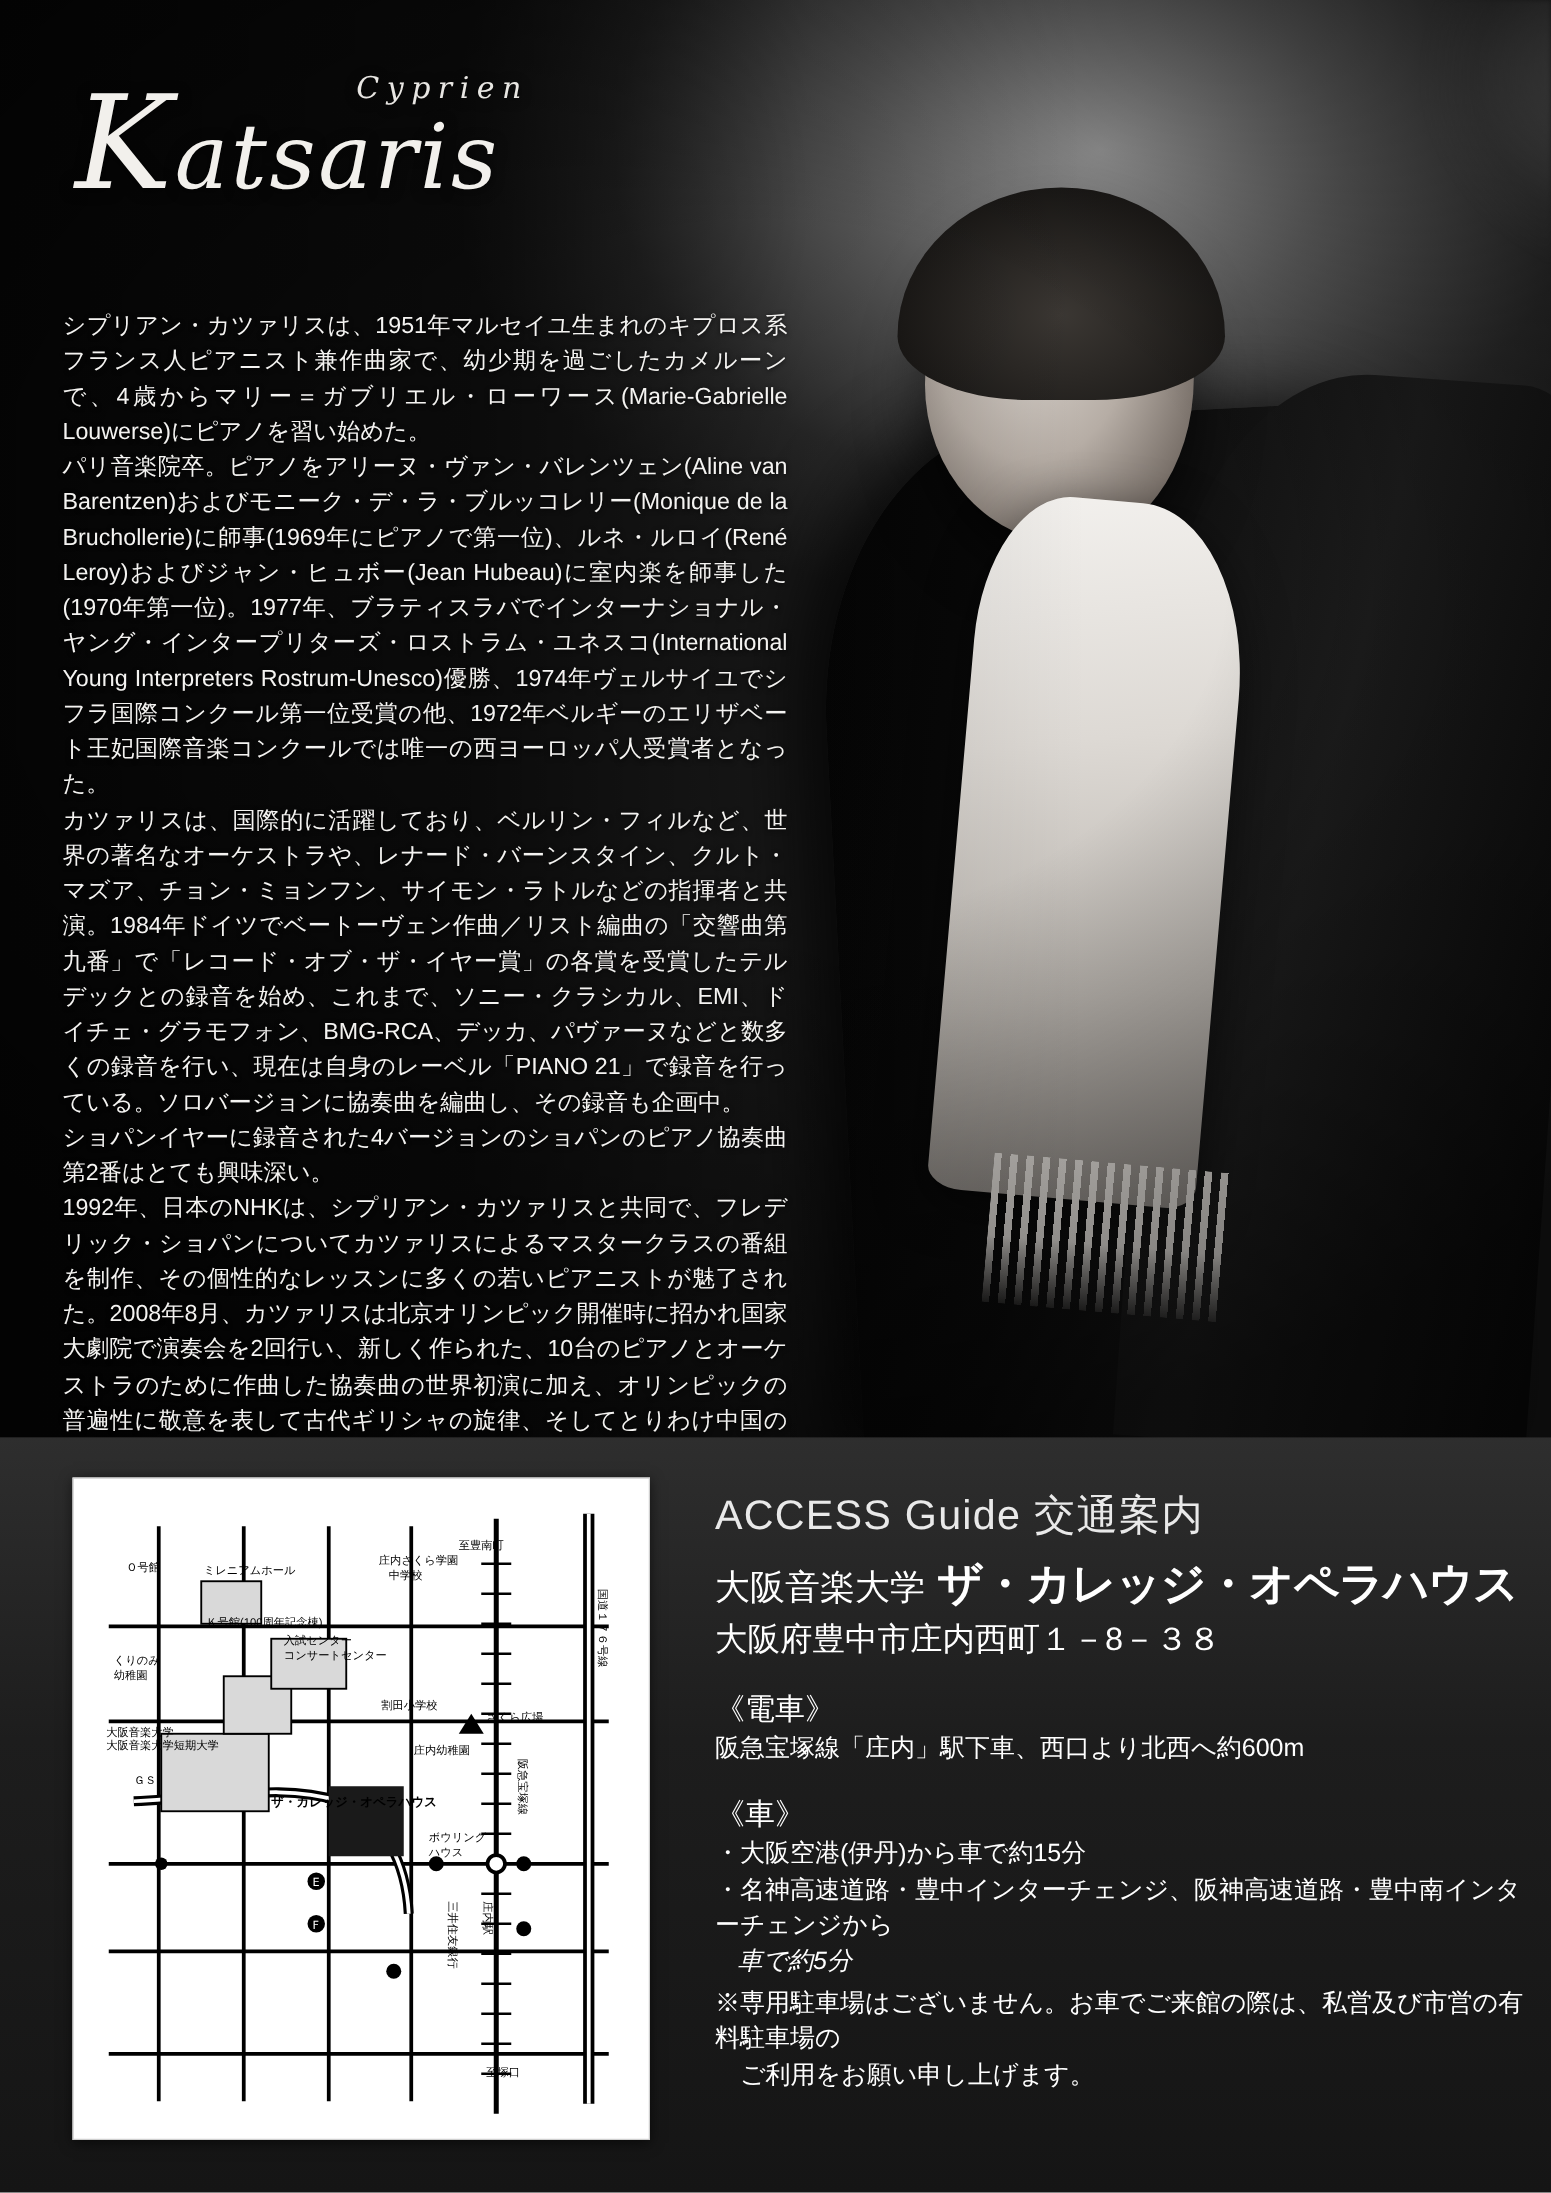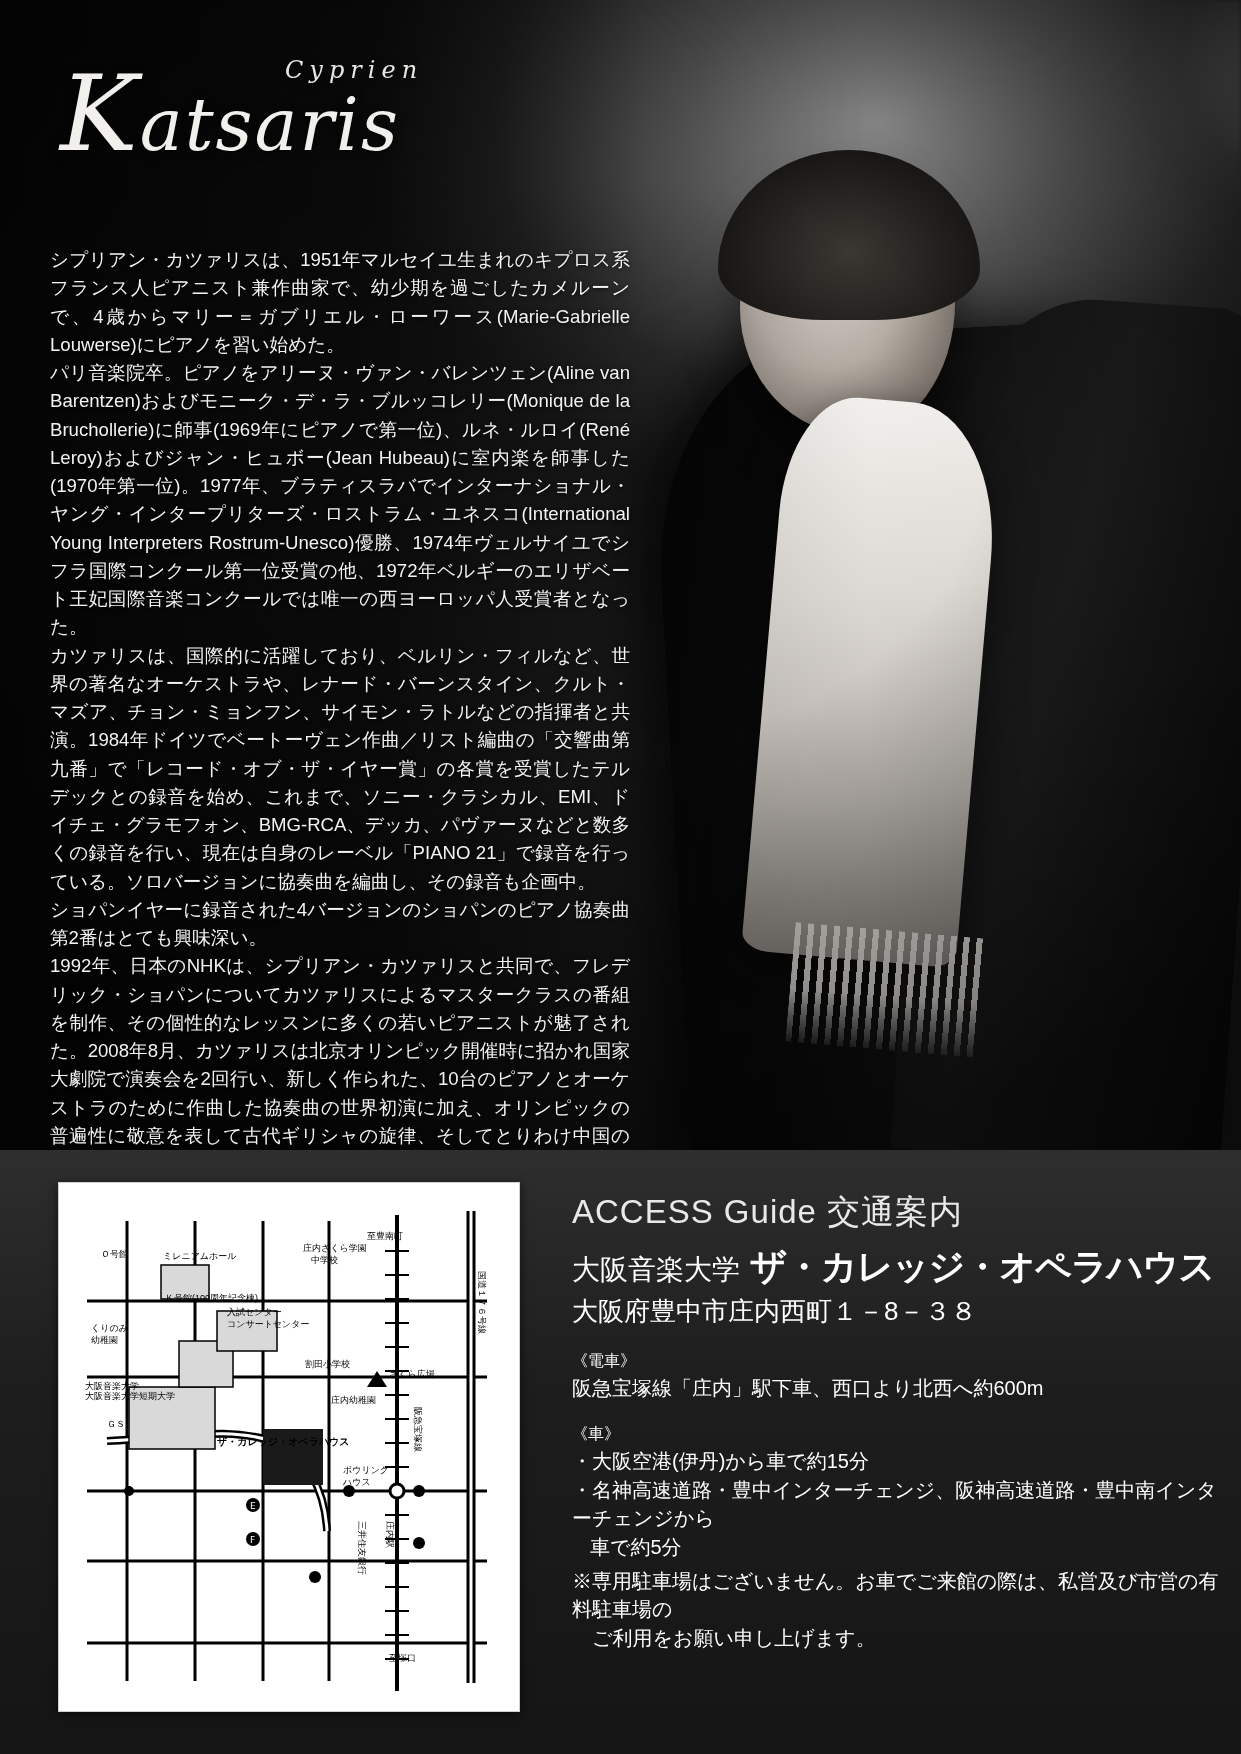--- a/index.html
+++ b/index.html
@@ -216,30 +216,31 @@
     font-size: 36px;
     font-weight: bold;
     letter-spacing: -1px;
   }
   .venue-addr {
     font-size: 26px;
     margin-bottom: 16px;
     letter-spacing: 0px;
   }
   .mode-head {
-    font-size: 16px;
+    font-size: 24px;
     margin-top: 22px;
     margin-bottom: 2px;
   }
   .mode-line {
     font-size: 20px;
     line-height: 1.42;
   }
   .mode-line.indent {
     padding-left: 18px;
+    font-style: italic;
   }
   .note {
     font-size: 20px;
     line-height: 1.42;
     margin-top: 6px;
   }
 </style>
 </head>
 <body>
 

